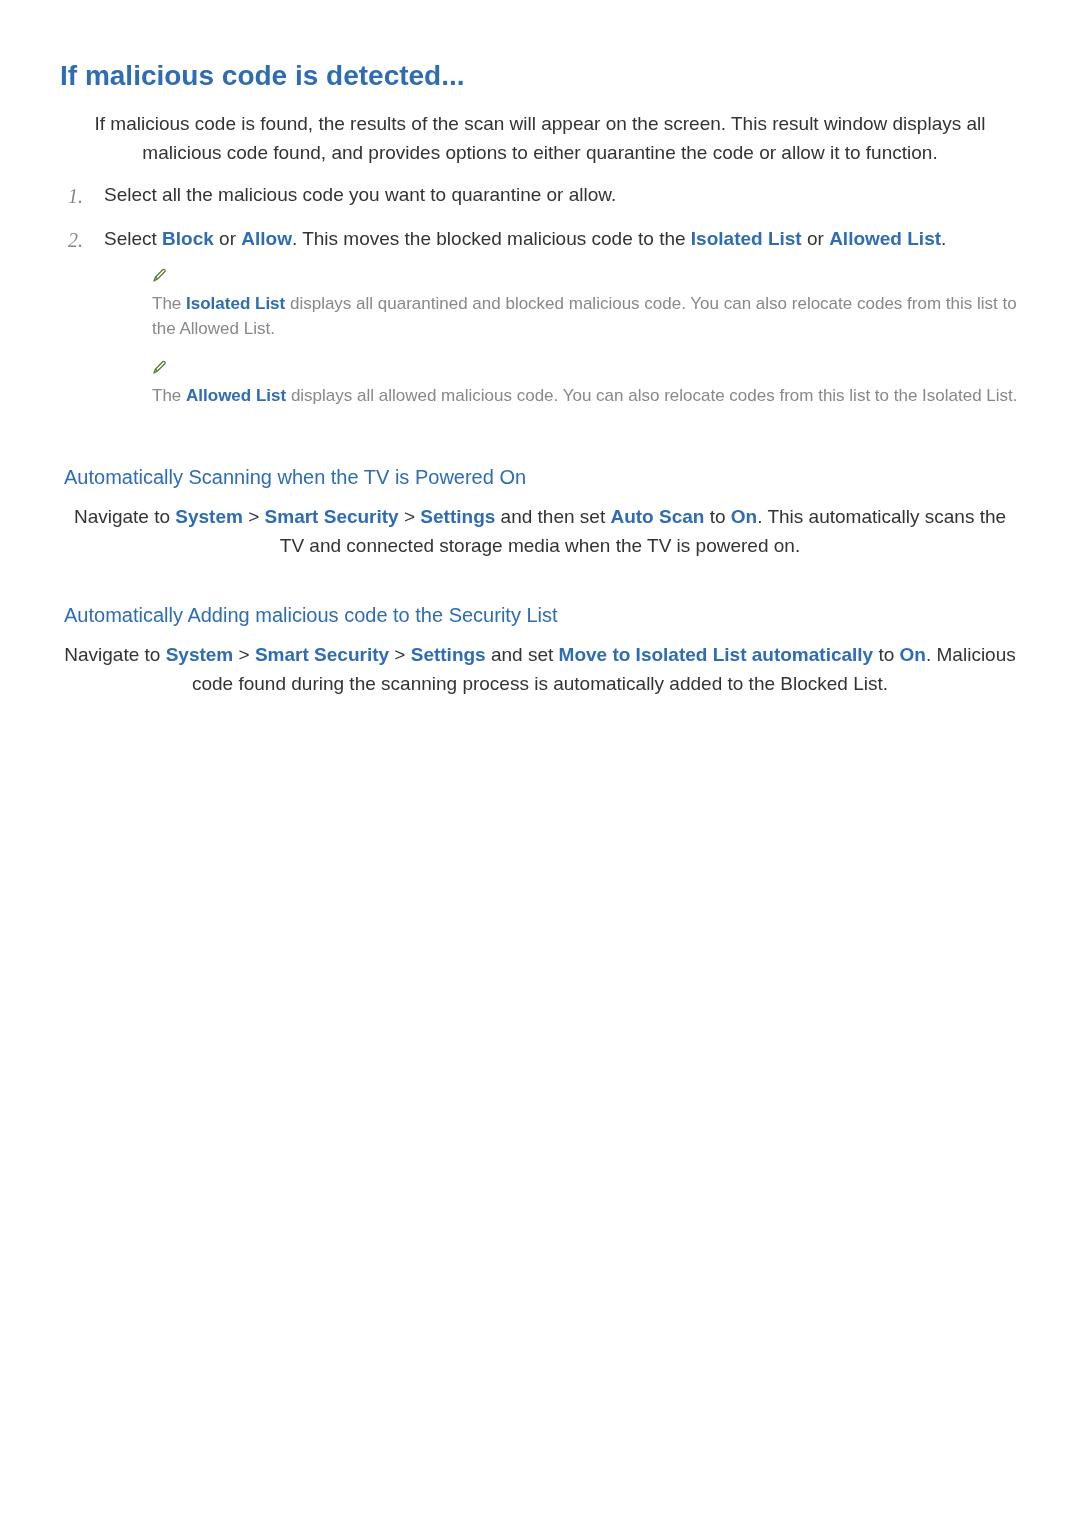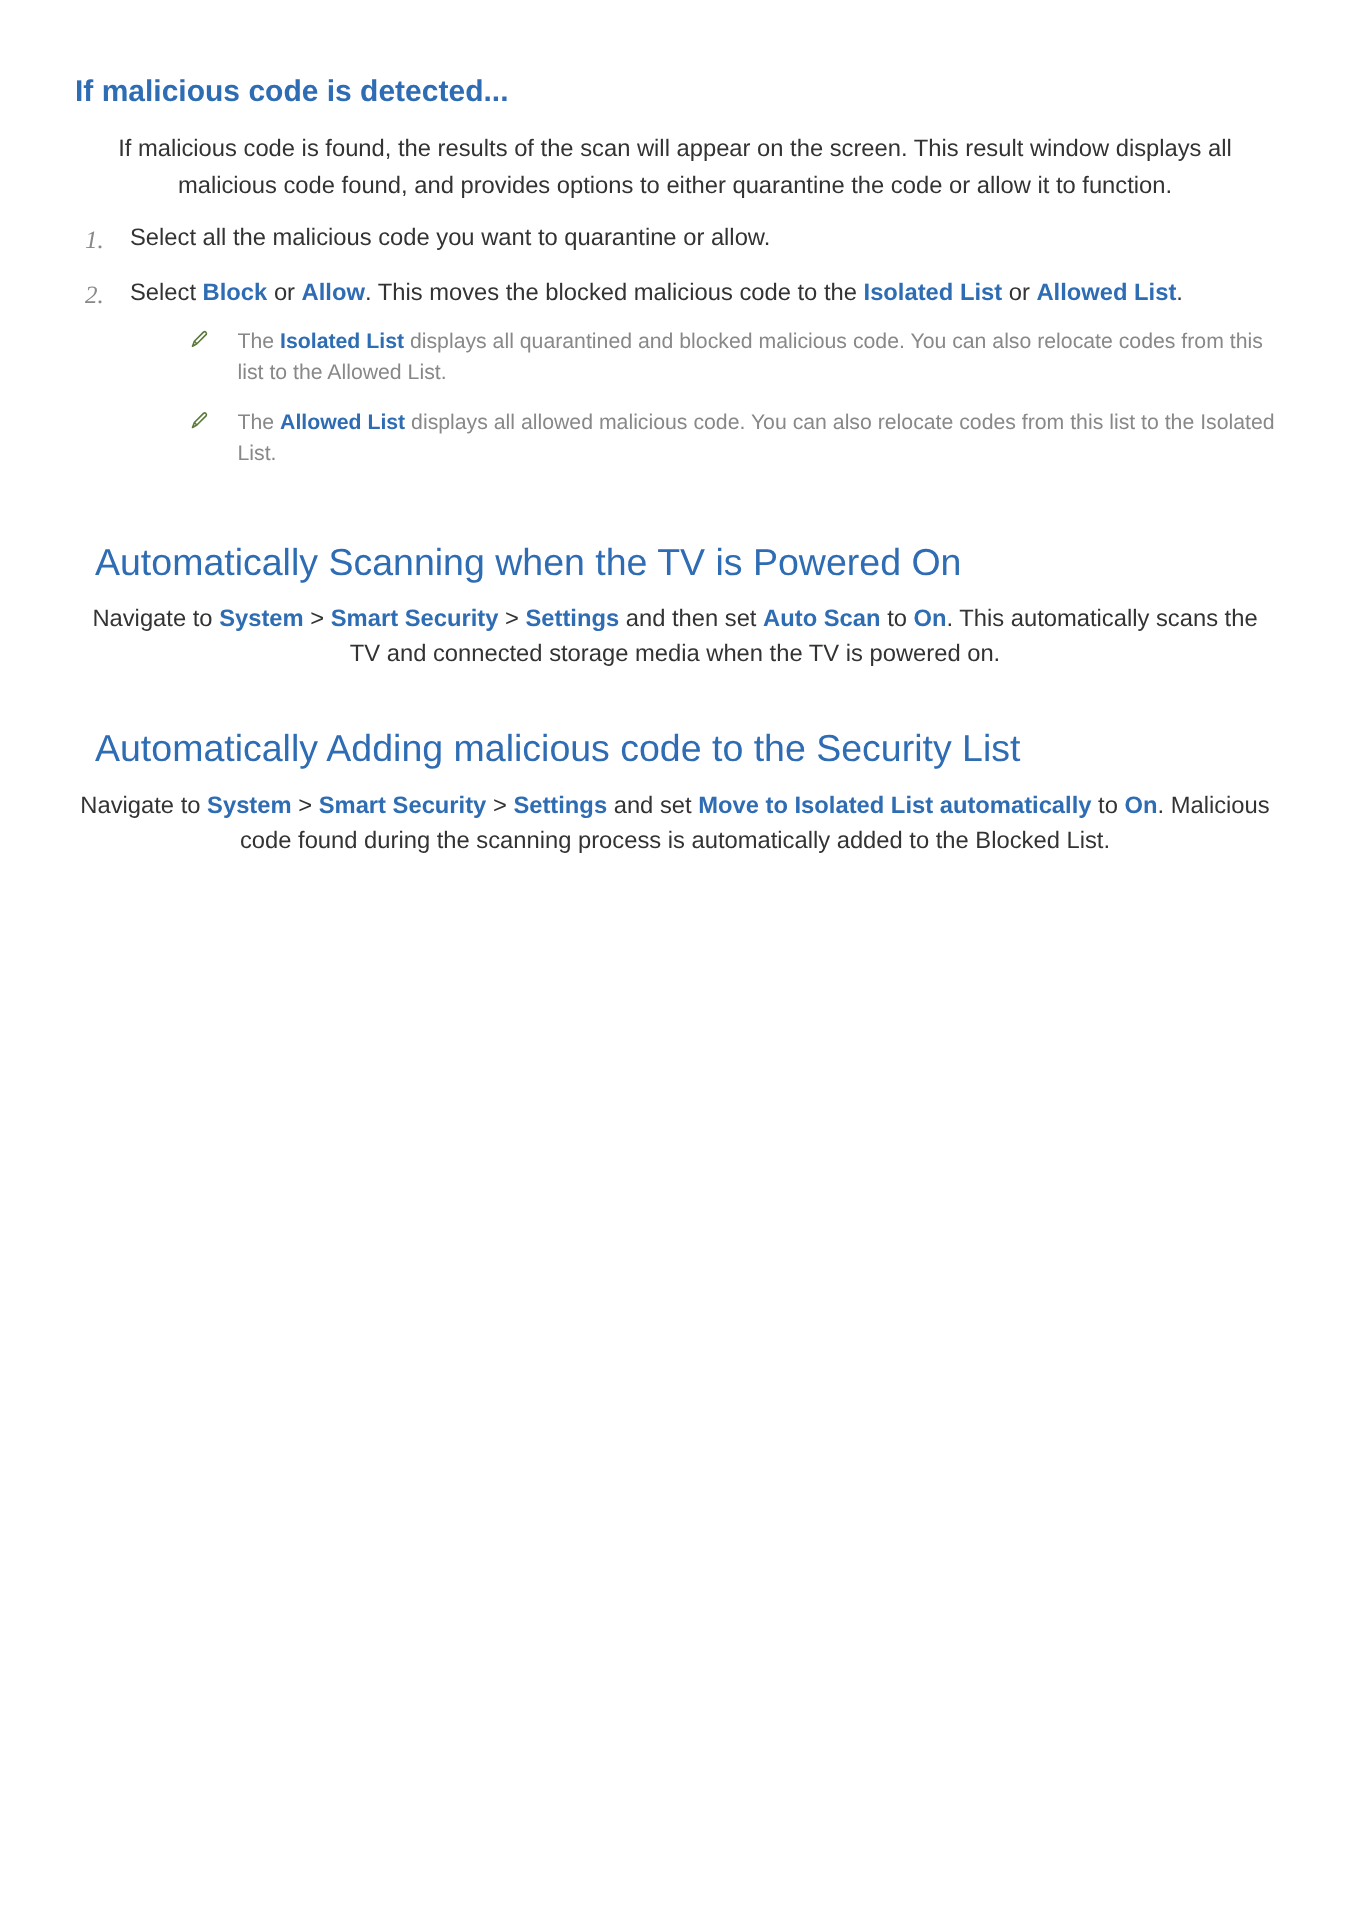--- a/index.html
+++ b/index.html
@@ -9,29 +9,29 @@
     font-family: Arial, "Helvetica Neue", Helvetica, sans-serif;
     color: #333333;
     width: 1080px;
   }
   .page {
     padding: 60px 60px 60px 60px;
     box-sizing: border-box;
   }
   .h3 {
     color: #2e6cb3;
-    font-size: 24px;
+    font-size: 28px;
     font-weight: 600;
     margin: 0 0 18px 0;
   }
   .h2 {
     color: #2e6cb3;
-    font-size: 30px;
+    font-size: 20px;
     font-weight: 400;
-    margin: 44px 0 14px 16px;
+    margin: 44px 0 14px 4px;
   }
   .body-text {
     font-size: 19px;
     line-height: 1.5;
     color: #333333;
     margin: 0 0 14px 0;
     text-align: center;
   }
   ol.steps {
     list-style: none;
@@ -59,20 +59,21 @@
     flex: 1 1 auto;
   }
   .notes {
     margin-left: 48px;
     margin-top: 10px;
   }
   .note-item {
     display: flex;
     align-items: flex-start;
     margin-bottom: 14px;
+    flex-direction: column;
   }
   .note-icon {
     flex: 0 0 24px;
     margin-right: 14px;
     margin-top: 3px;
   }
   .note-icon svg {
     width: 16px;
     height: 16px;
     display: block;

